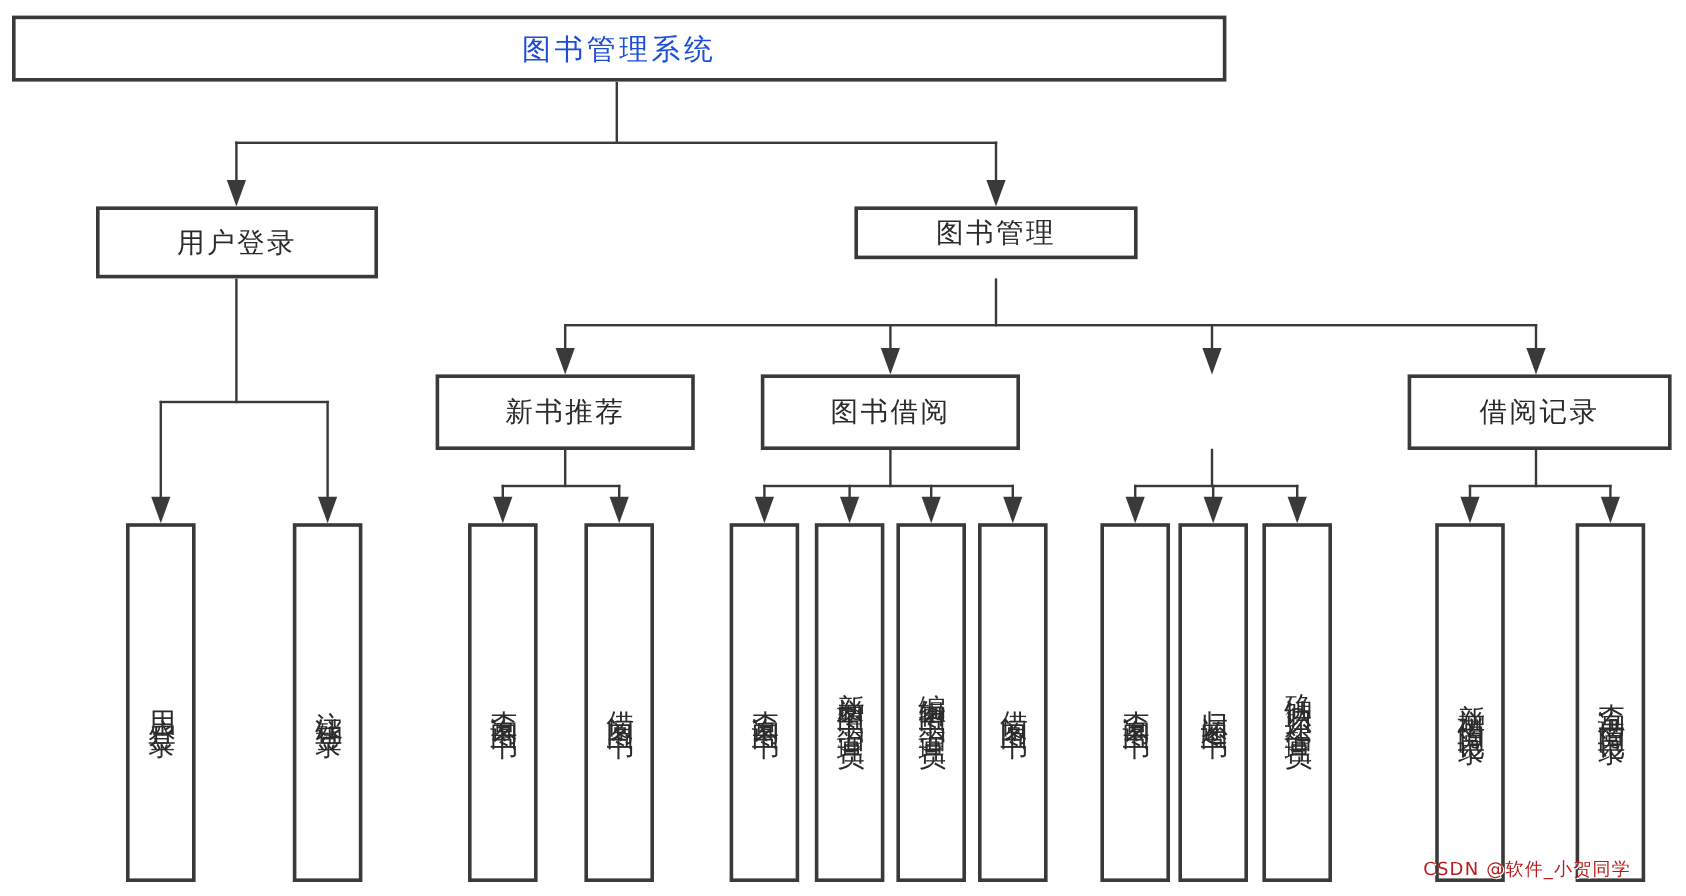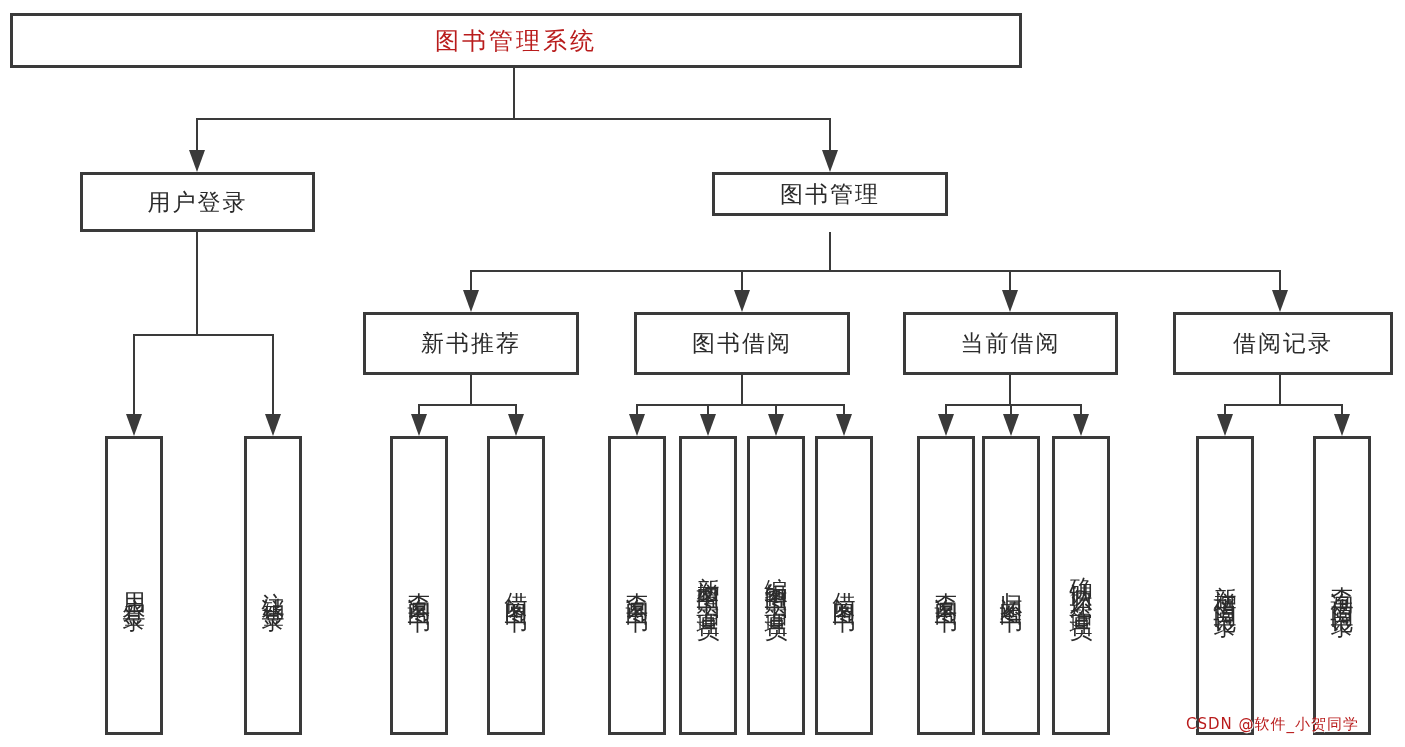--- a/index.html
+++ b/index.html
@@ -7,21 +7,21 @@
     position:relative;width:1405px;height:747px;background:#ffffff;
     font-family:"DejaVu Sans","Liberation Sans",sans-serif;
     color:#262626;overflow:hidden;
   }
   .node{
     position:absolute;box-sizing:border-box;border:3px solid #3a3a3a;background:#ffffff;
     display:flex;align-items:center;justify-content:center;text-align:center;
   }
   .node span{display:block;}
   .h-label{font-size:23px;letter-spacing:2px;color:#2b2b2b;}
-  .root-label{font-size:24px;letter-spacing:3px;color:#b91c1c;}
+  .root-label{font-size:24px;letter-spacing:3px;color:#1d4ed8;}
   .leaf{border-width:3px;}
   .v-label{
     writing-mode:vertical-rl;text-orientation:mixed;
     font-size:23px;letter-spacing:6px;line-height:1;color:#2b2b2b;
   }
   .line{position:absolute;background:#3a3a3a;}
   .arrow{
     position:absolute;width:0;height:0;
     border-left:8px solid transparent;border-right:8px solid transparent;
     border-top:22px solid #3a3a3a;
@@ -105,23 +105,20 @@
   <div class="node" style="left:712px;top:172px;width:236px;height:44px">
     <span class="h-label">图书管理</span>
   </div>
 
   <div class="node" style="left:634px;top:312px;width:216px;height:63px">
     <span class="h-label">图书借阅</span>
   </div>
   <div class="node" style="left:363px;top:312px;width:216px;height:63px">
     <span class="h-label">新书推荐</span>
   </div>
-  <div class="node" style="left:903px;top:312px;width:215px;height:63px">
-    <span class="h-label">当前借阅</span>
-  </div>
   <div class="node" style="left:1173px;top:312px;width:220px;height:63px">
     <span class="h-label">借阅记录</span>
   </div>
 
   <div class="node leaf" style="left:105px;top:436px;width:58px;height:299px">
     <span class="v-label">用户登录</span>
   </div>
   <div class="node leaf" style="left:244px;top:436px;width:58px;height:299px">
     <span class="v-label">注销登录</span>
   </div>

